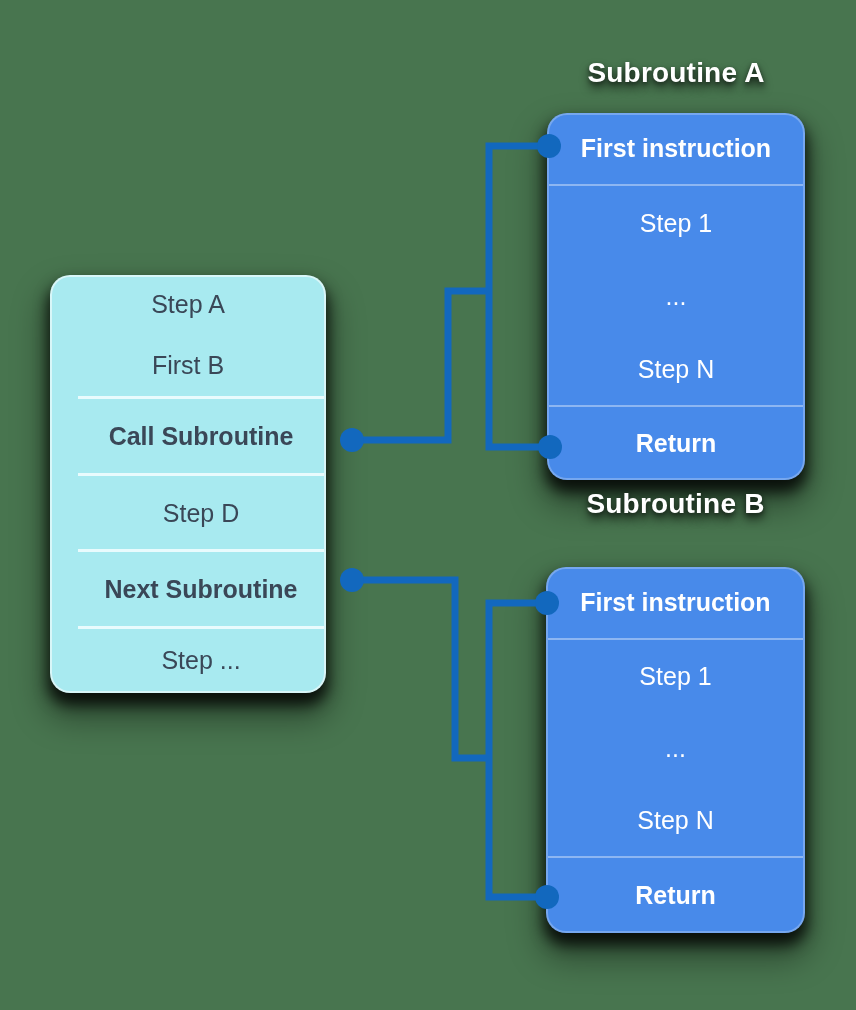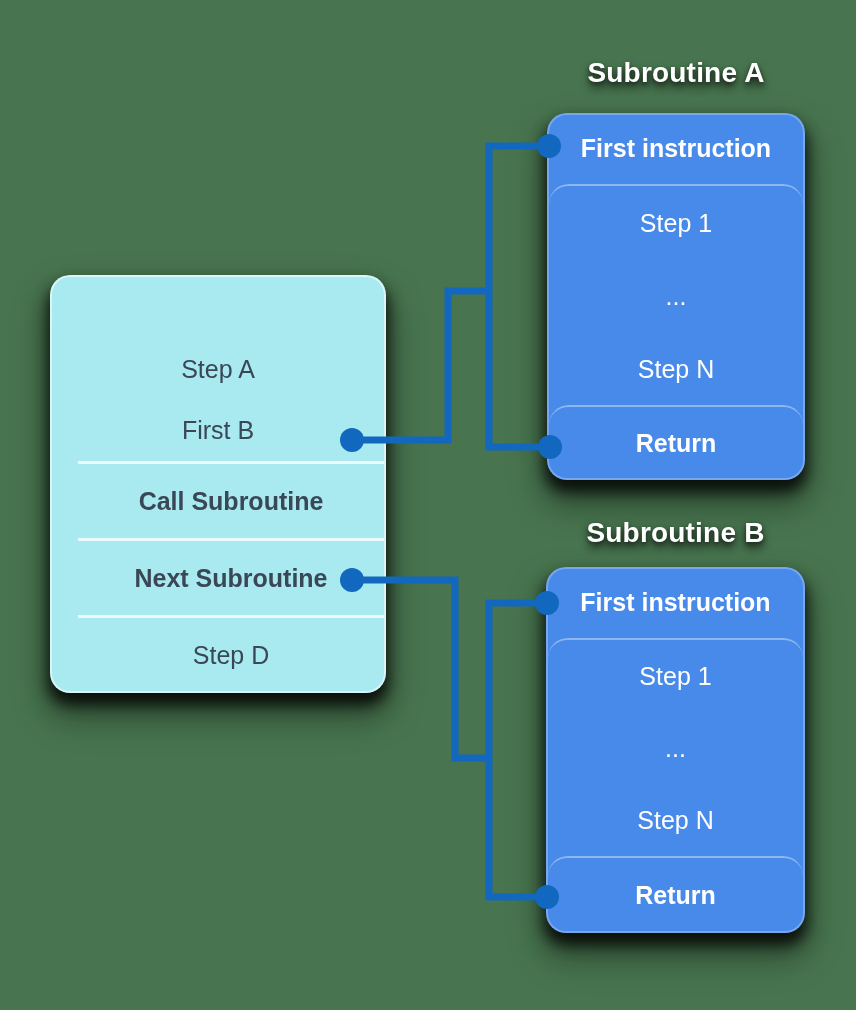--- a/index.html
+++ b/index.html
@@ -44,21 +44,21 @@
   }
   .sec{
     display:flex;
     flex-direction:column;
     align-items:center;
     justify-content:center;
     box-sizing:border-box;
     flex:0 0 auto;
   }
   .mbox .sec + .sec{border-top:3px solid var(--main-divider,rgba(255,255,255,0.85));margin-left:26px;}
-  .sbox .sec + .sec{border-top:2px solid var(--sub-divider,rgba(255,255,255,0.38));border-radius:20px;}
+  .sbox .sec + .sec{border-top:2px solid var(--sub-divider,rgba(255,255,255,0.38));}
   .sec.multi{justify-content:space-around;}
   .line{
     font-size:25px;
     line-height:1.2;
     white-space:pre;
   }
   .bold .line, .line.bold{font-weight:bold;}
   .mbox .line{color:var(--main-text,#3A4757);}
   .sbox .line{color:var(--sub-text,#ffffff);}
   #connector-overlay{
@@ -74,53 +74,56 @@
   #connector-overlay circle{
     fill:var(--connector,#1268BE);
   }
 </style>
 </head>
 <body>
 
 <div id="canvas">
 
 
-  <div class="box mbox" style="left:50px;top:275px;width:336px;height:418px;">
+  <div class="box mbox" style="left:50px;top:275px;width:276px;height:418px;">
     <div class="sec multi" style="height:123px;">
       <div class="line">Step A</div>
       <div class="line">First B</div>
     </div>
     <div class="sec bold" style="height:77px;">
       <div class="line">Call Subroutine</div>
     </div>
+    <div class="sec" style="height:76px;">
+      <div class="line">Step D</div>
+    </div>
     <div class="sec bold" style="height:77px;">
       <div class="line">Next Subroutine</div>
     </div>
-    <div class="sec" style="height:76px;">
-      <div class="line">Step D</div>
+    <div class="sec" style="height:65px;">
+      <div class="line">Step ...</div>
     </div>
   </div>
 
   <div class="title" style="left:547px;top:57px;width:258px;">Subroutine A</div>
 
   <div class="box sbox" style="left:547px;top:113px;width:258px;height:367px;">
     <div class="sec bold" style="height:73px;">
       <div class="line">First instruction</div>
     </div>
     <div class="sec multi" style="height:221px;">
       <div class="line">Step 1</div>
       <div class="line">...</div>
       <div class="line">Step N</div>
     </div>
     <div class="sec bold" style="height:73px;">
       <div class="line">Return</div>
     </div>
   </div>
 
-  <div class="title" style="left:546px;top:517px;width:259px;">Subroutine B</div>
+  <div class="title" style="left:546px;top:488px;width:259px;">Subroutine B</div>
 
   <div class="box sbox" style="left:546px;top:567px;width:259px;height:366px;">
     <div class="sec bold" style="height:73px;">
       <div class="line">First instruction</div>
     </div>
     <div class="sec multi" style="height:218px;">
       <div class="line">Step 1</div>
       <div class="line">...</div>
       <div class="line">Step N</div>
     </div>

